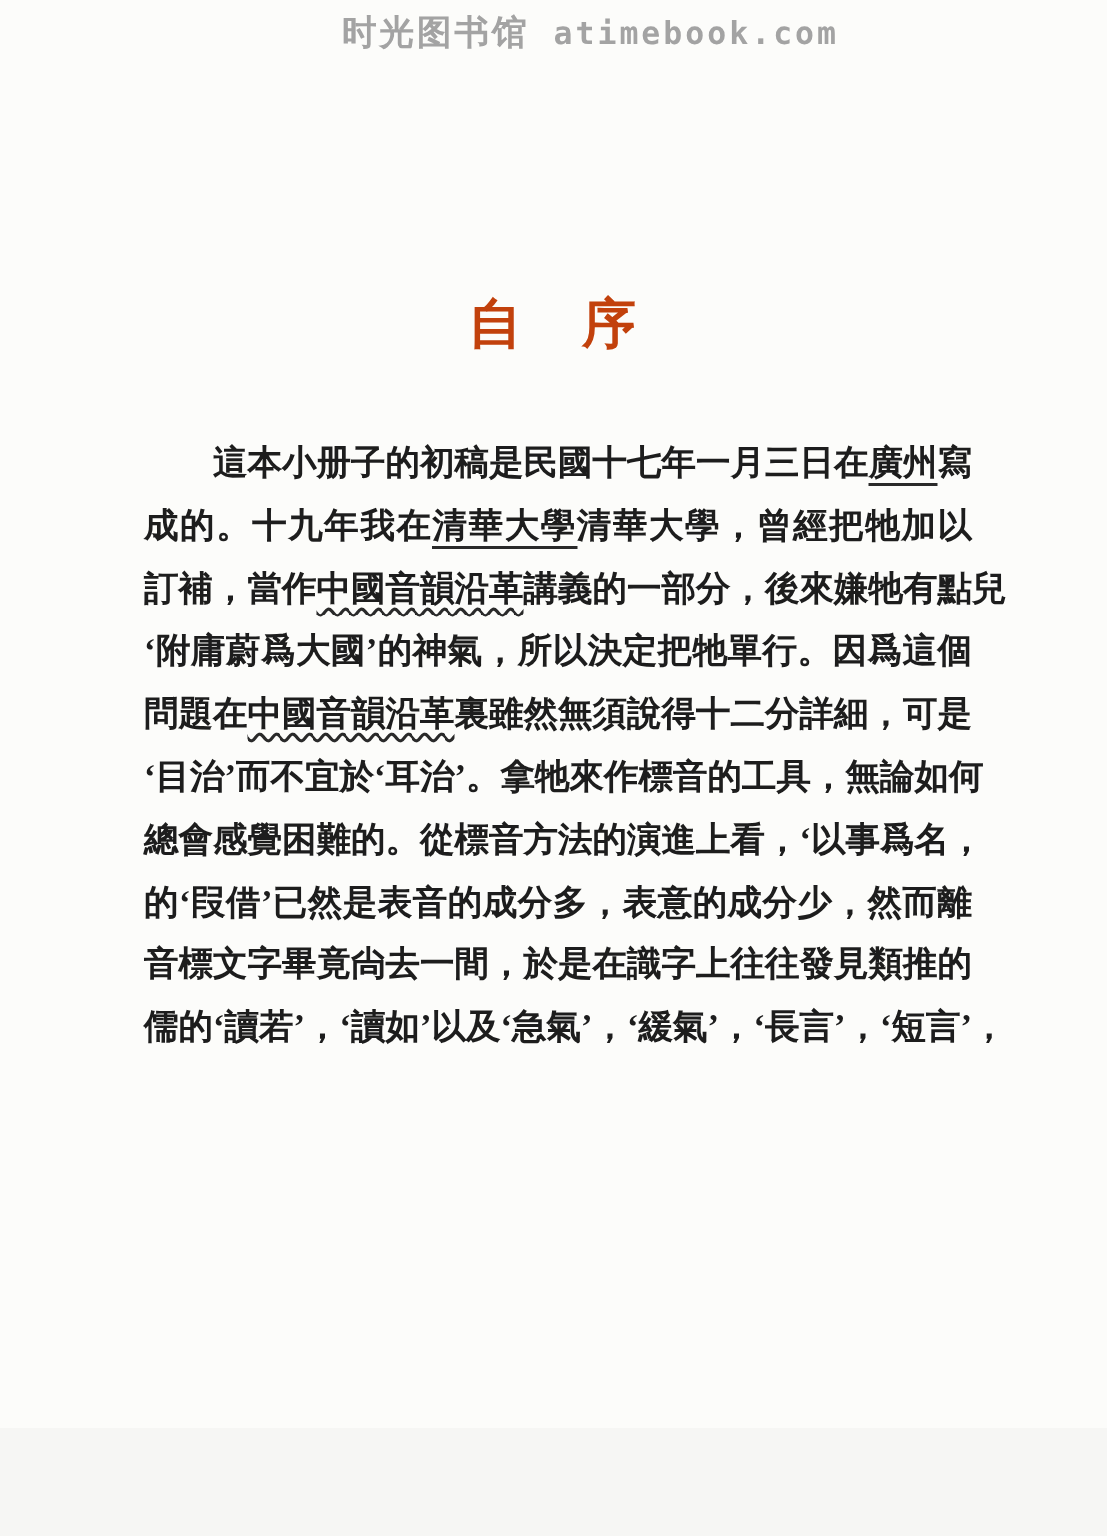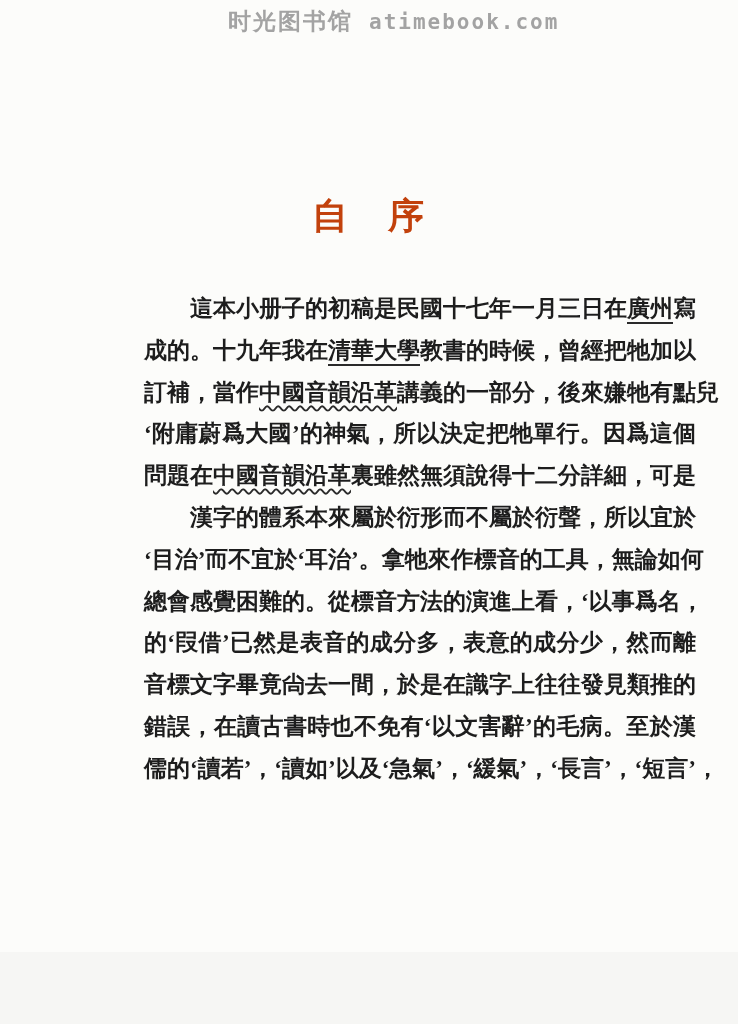--- a/index.html
+++ b/index.html
@@ -46,21 +46,20 @@
     letter-spacing:2px;
     color:#c2410c;
   }
   .body{
     position:absolute;
     top:288px;left:96px;
     width:552px;
     font-size:23px;
     font-weight:600;
     color:#1d1d1d;
-    margin-left:48px;
   }
   .line{
     line-height:41.8px;
     height:41.8px;
     text-align:justify;
     text-align-last:justify;
     white-space:nowrap;
   }
   .line.indent{ text-indent:2em; }
   .line.short{ text-align-last:left; white-space:normal; }
@@ -83,26 +82,24 @@
 
   <div class="watermark">
     <span class="wm-brand">时光图书馆</span>
     <span class="wm-url">atimebook.com</span>
   </div>
 
   <h1 class="title">自　序</h1>
 
   <div class="body">
       <div class="line indent"><span>這本小册子的初稿是民國十七年一月三日在</span><span class="u-solid">廣州</span><span>寫</span></div>
-      <div class="line"><span>成的。十九年我在</span><span class="u-solid">清華大學</span><span>教書的時候，曾經把牠加以</span></div>
+      <div class="line"><span>成的。十九年我在</span><span class="u-solid">清華大學</span><span>清華大學，曾經把牠加以</span></div>
       <div class="line"><span>訂補，當作</span><span class="u-wavy">中國音韻沿革</span><span>講義的一部分，後來嫌牠有點兒</span></div>
       <div class="line"><span>‘附庸蔚爲大國’的神氣，所以決定把牠單行。因爲這個</span></div>
       <div class="line"><span>問題在</span><span class="u-wavy">中國音韻沿革</span><span>裏雖然無須說得十二分詳細，可是</span></div>
-      <div class="line indent"><span>漢字的體系本來屬於衍形而不屬於衍聲，所以宜於</span></div>
       <div class="line"><span>‘目治’而不宜於‘耳治’。拿牠來作標音的工具，無論如何</span></div>
       <div class="line"><span>總會感覺困難的。從標音方法的演進上看，‘以事爲名，</span></div>
       <div class="line"><span>的‘叚借’已然是表音的成分多，表意的成分少，然而離</span></div>
       <div class="line"><span>音標文字畢竟尙去一間，於是在識字上往往發見類推的</span></div>
-      <div class="line"><span>錯誤，在讀古書時也不免有‘以文害辭’的毛病。至於漢</span></div>
       <div class="line"><span>儒的‘讀若’，‘讀如’以及‘急氣’，‘緩氣’，‘長言’，‘短言’，</span></div>
     </div>
 
 </div>
 
 </body></html>

